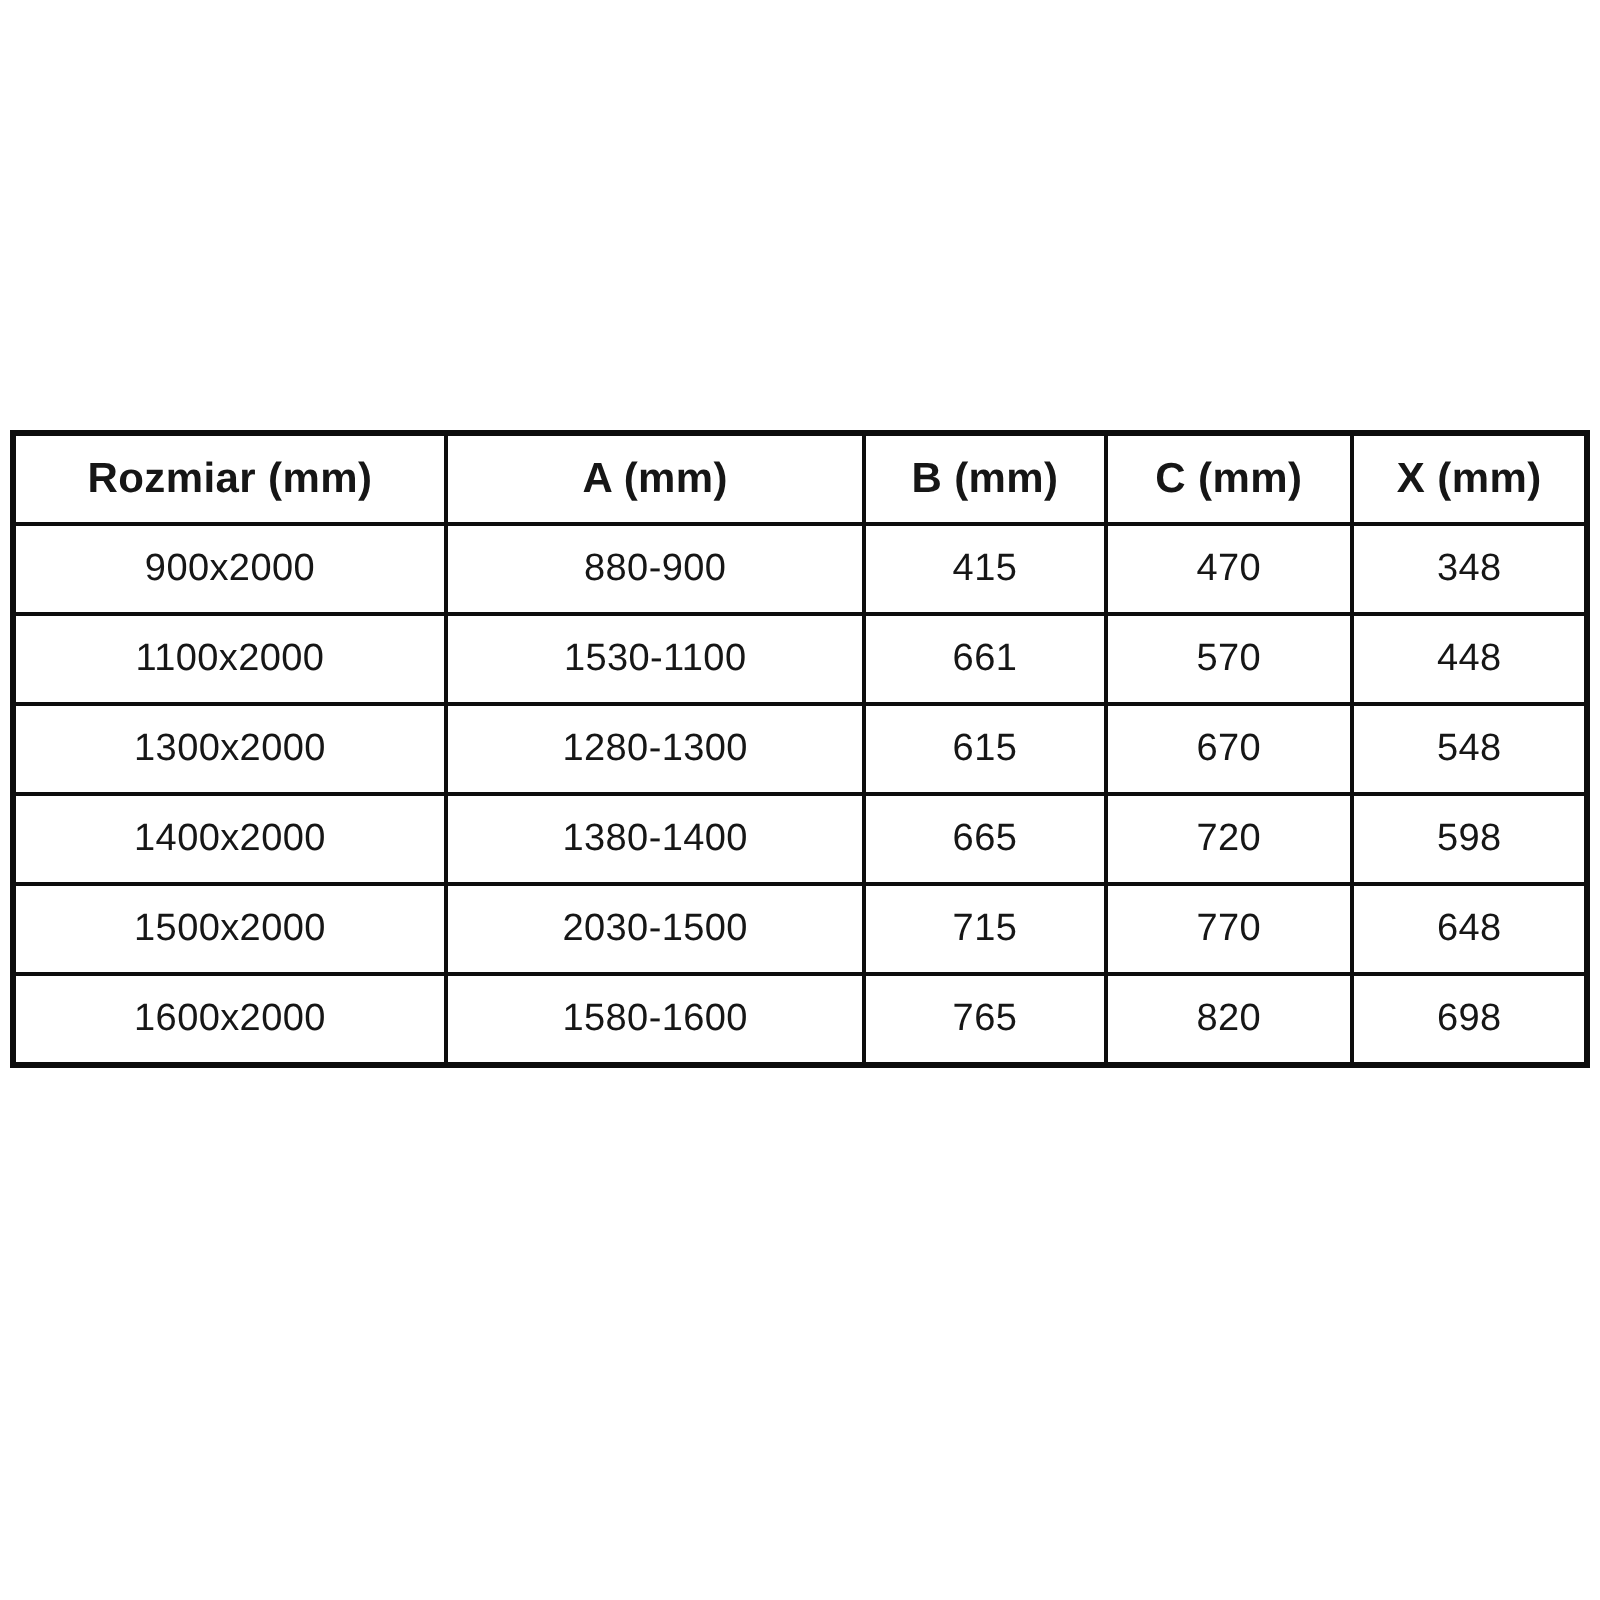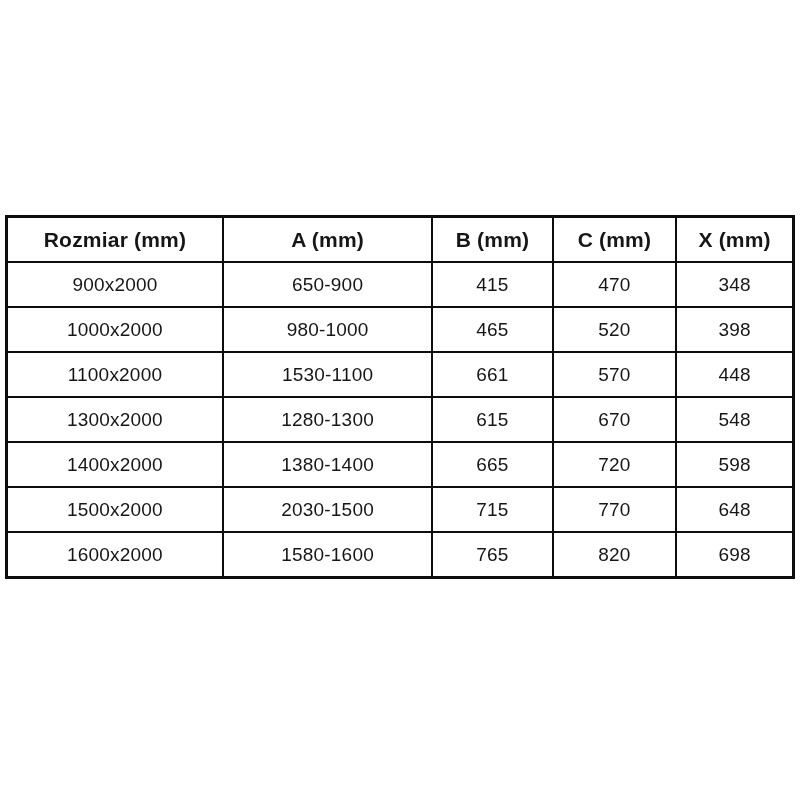--- a/index.html
+++ b/index.html
@@ -68,31 +68,24 @@
         <th>Rozmiar (mm)</th>
         <th>A (mm)</th>
         <th>B (mm)</th>
         <th>C (mm)</th>
         <th>X (mm)</th>
       </tr>
     </thead>
     <tbody>
       <tr>
         <td>900x2000</td>
-        <td>650-900</td>
+        <td>880-900</td>
         <td>415</td>
         <td>470</td>
         <td>348</td>
-      </tr>
-      <tr>
-        <td>1000x2000</td>
-        <td>980-1000</td>
-        <td>465</td>
-        <td>520</td>
-        <td>398</td>
       </tr>
       <tr>
         <td>1100x2000</td>
         <td>1530-1100</td>
         <td>661</td>
         <td>570</td>
         <td>448</td>
       </tr>
       <tr>
         <td>1300x2000</td>

